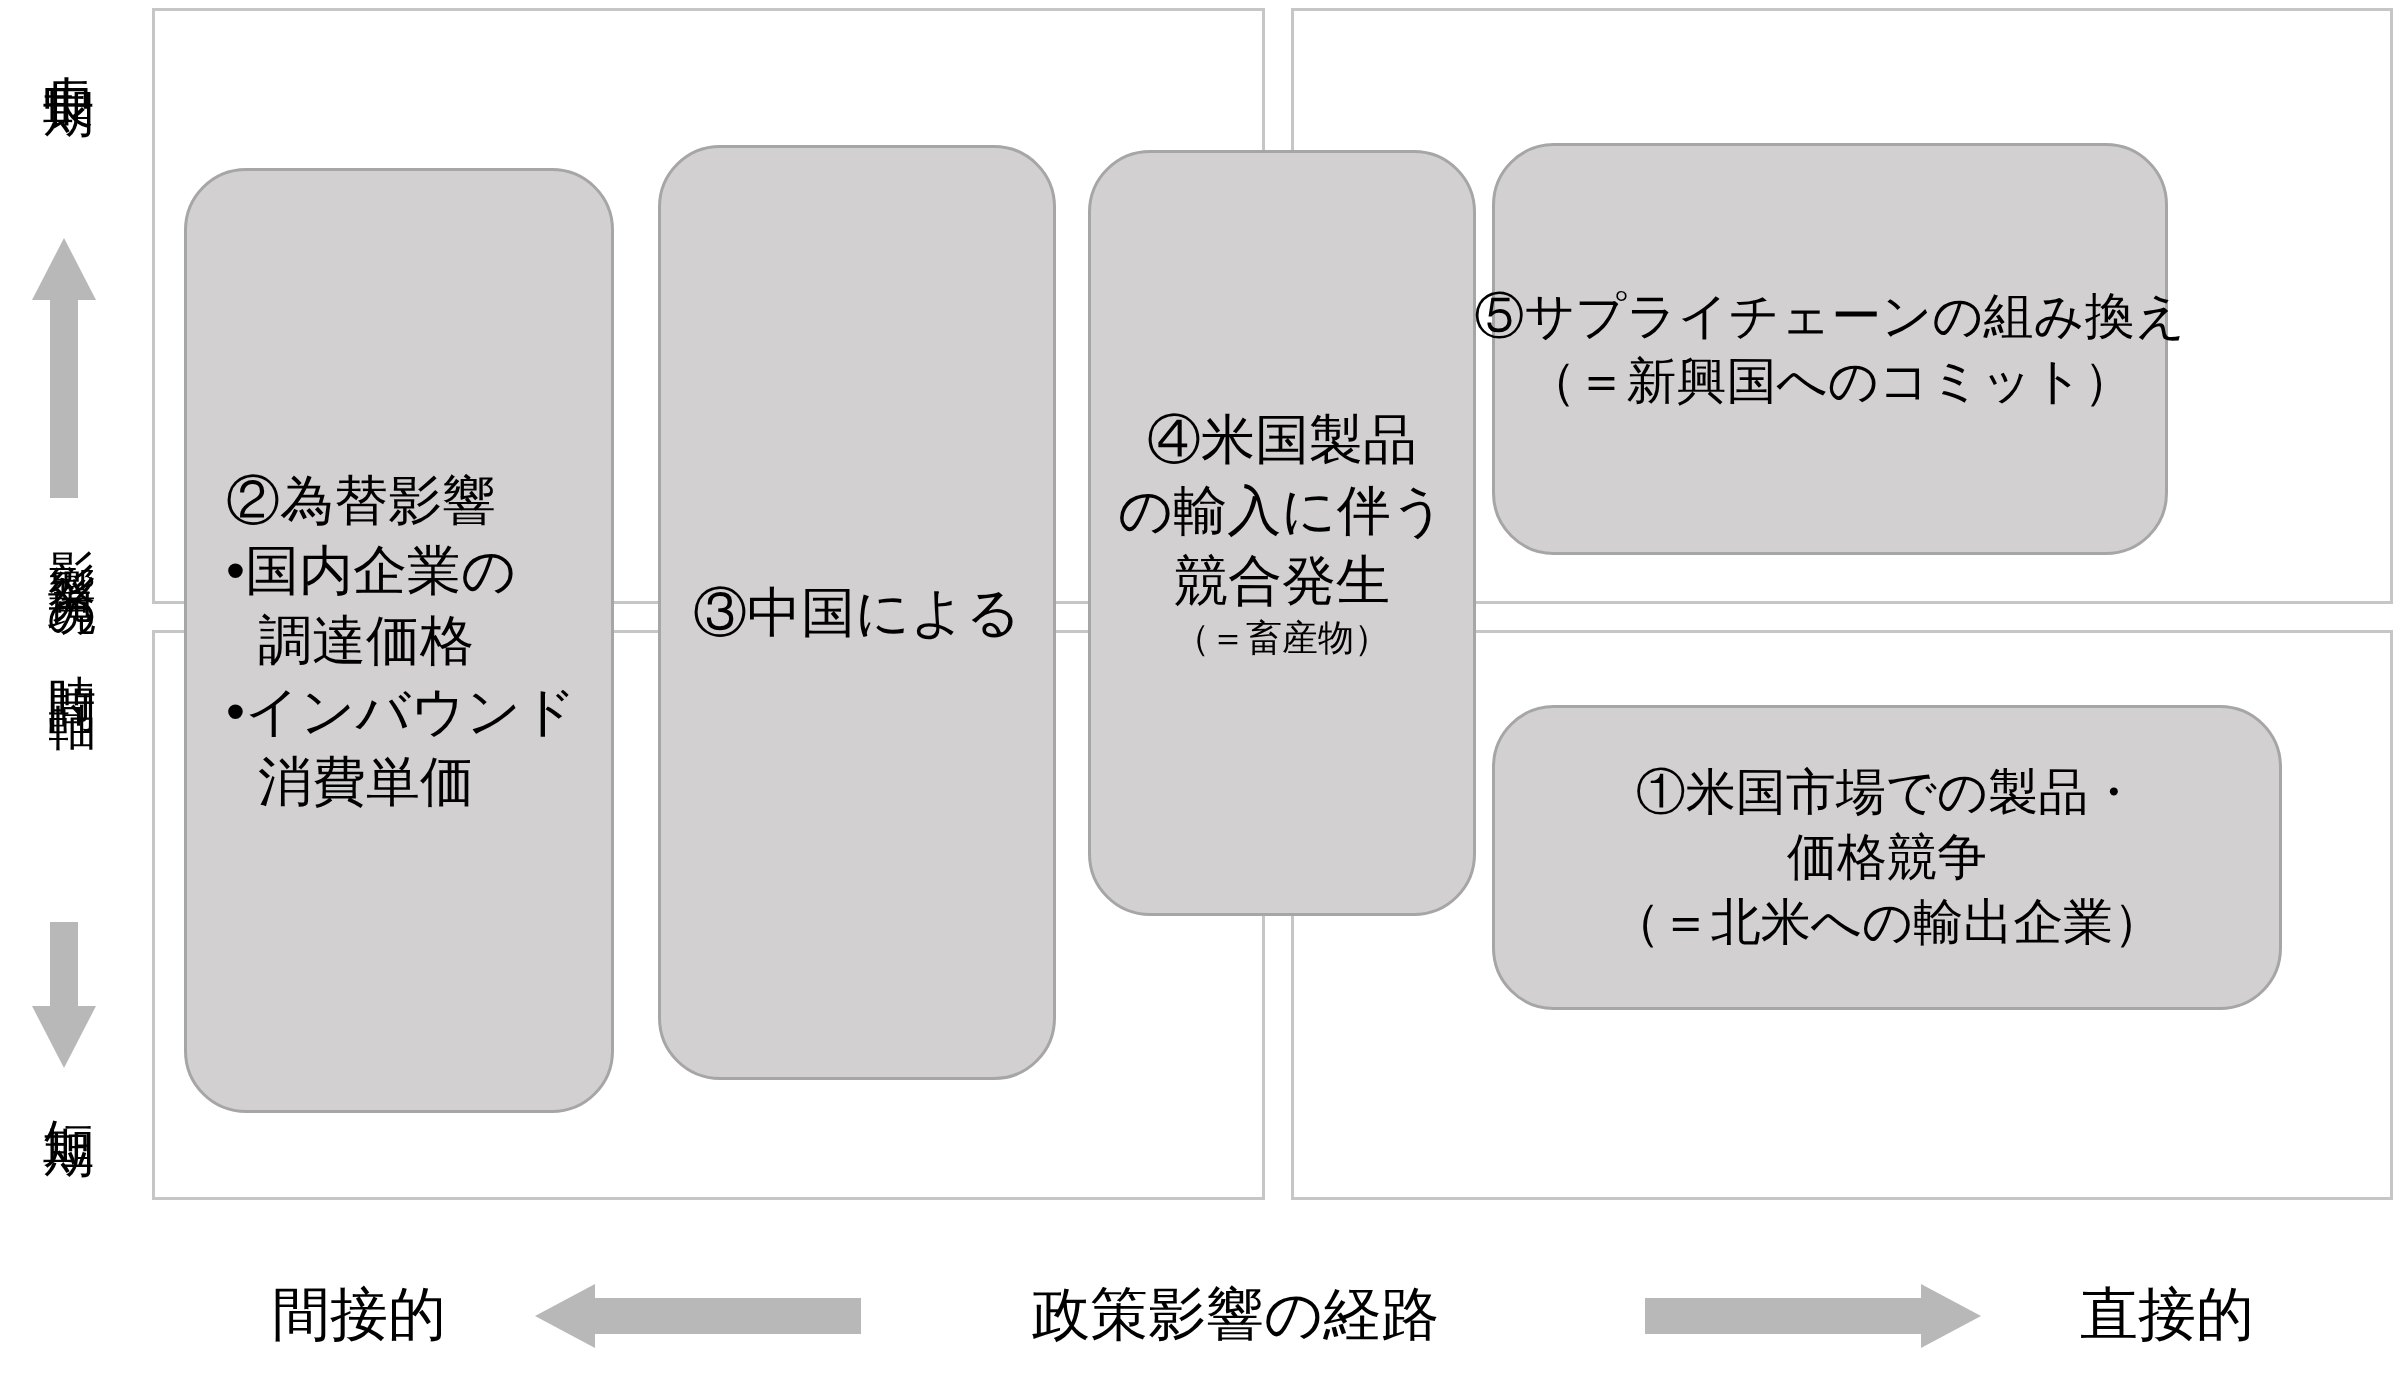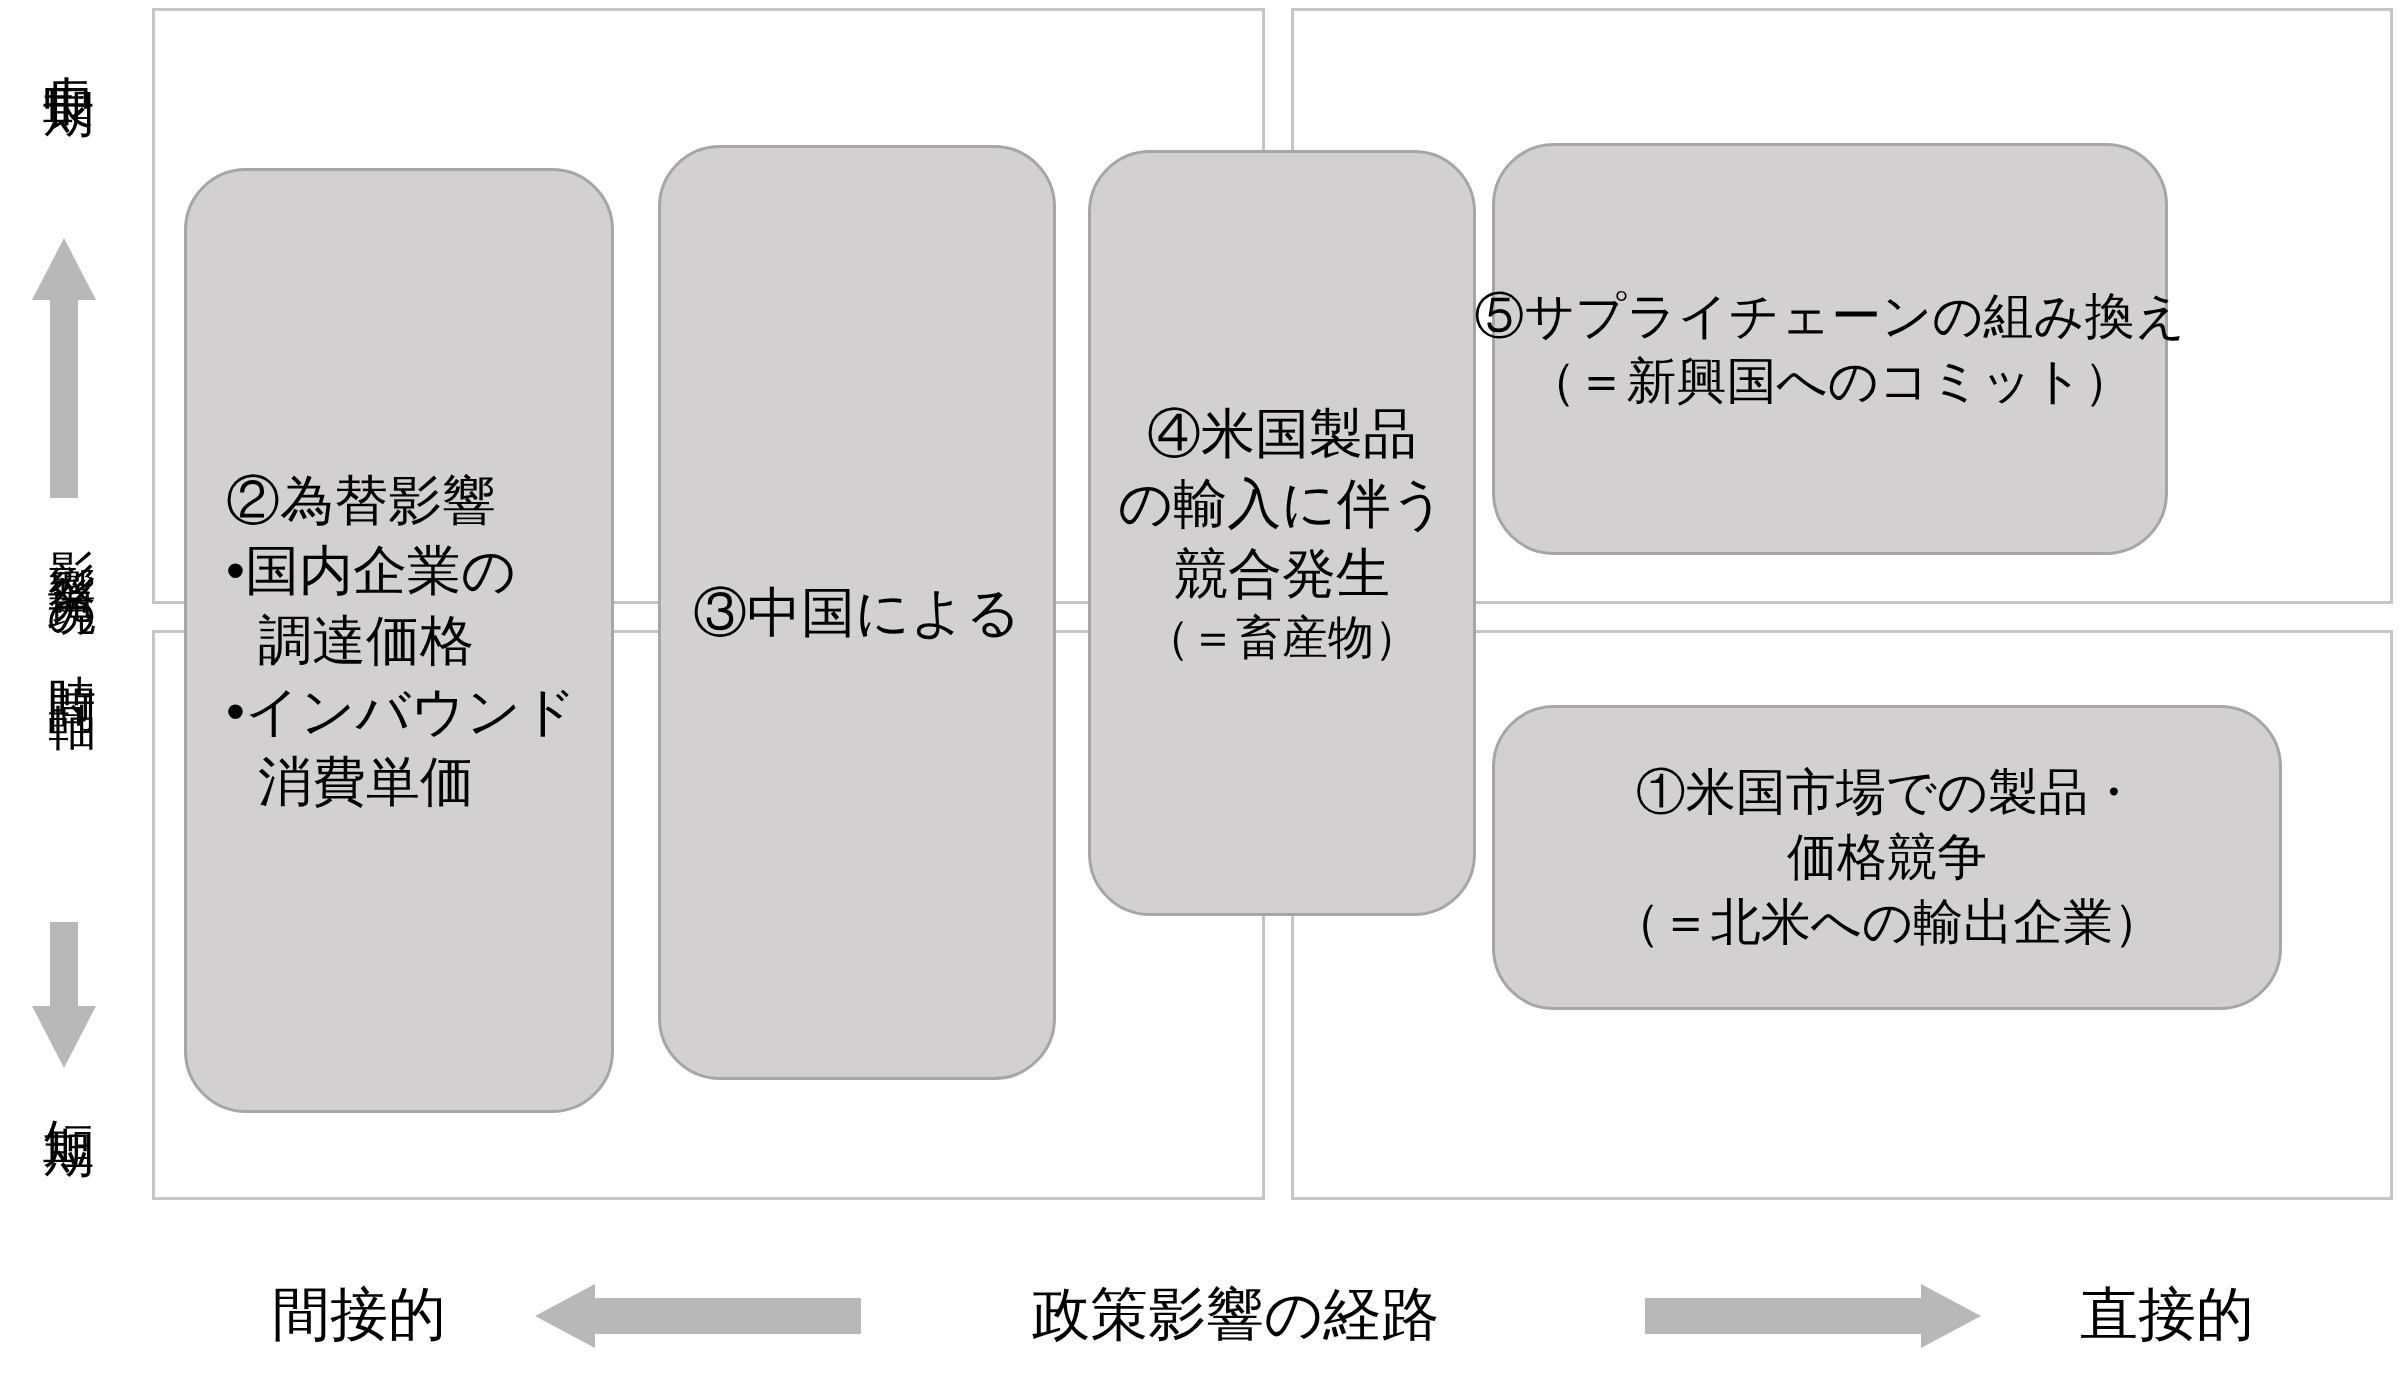--- a/index.html
+++ b/index.html
@@ -37,21 +37,21 @@
     display: flex;
     flex-direction: column;
     justify-content: center;
     align-items: center;
     text-align: center;
     font-size: 54px;
     line-height: 1.3;
     color: #000;
   }
   .gbox .line { white-space: nowrap; }
-  .gbox .line.small { font-size: 46px; }
+  .gbox .line.small { font-size: 36px; }
 
   .box-2 {
     left: 184px; top: 145px; width: 430px; height: 945px;
     align-items: flex-start; text-align: left; padding-left: 39px; margin-top: 23px;
   }
   .box-2 .line.indent { padding-left: 32px; }
   .box-3 { left: 658px;  top: 145px; width: 398px; height: 935px; }
   .box-4 { left: 1088px; top: 150px; width: 388px; height: 766px; }
   .box-5 { left: 1492px; top: 143px; width: 676px; height: 412px; font-size: 50px; }
   .box-1 { left: 1492px; top: 705px; width: 790px; height: 305px; font-size: 50px; }

